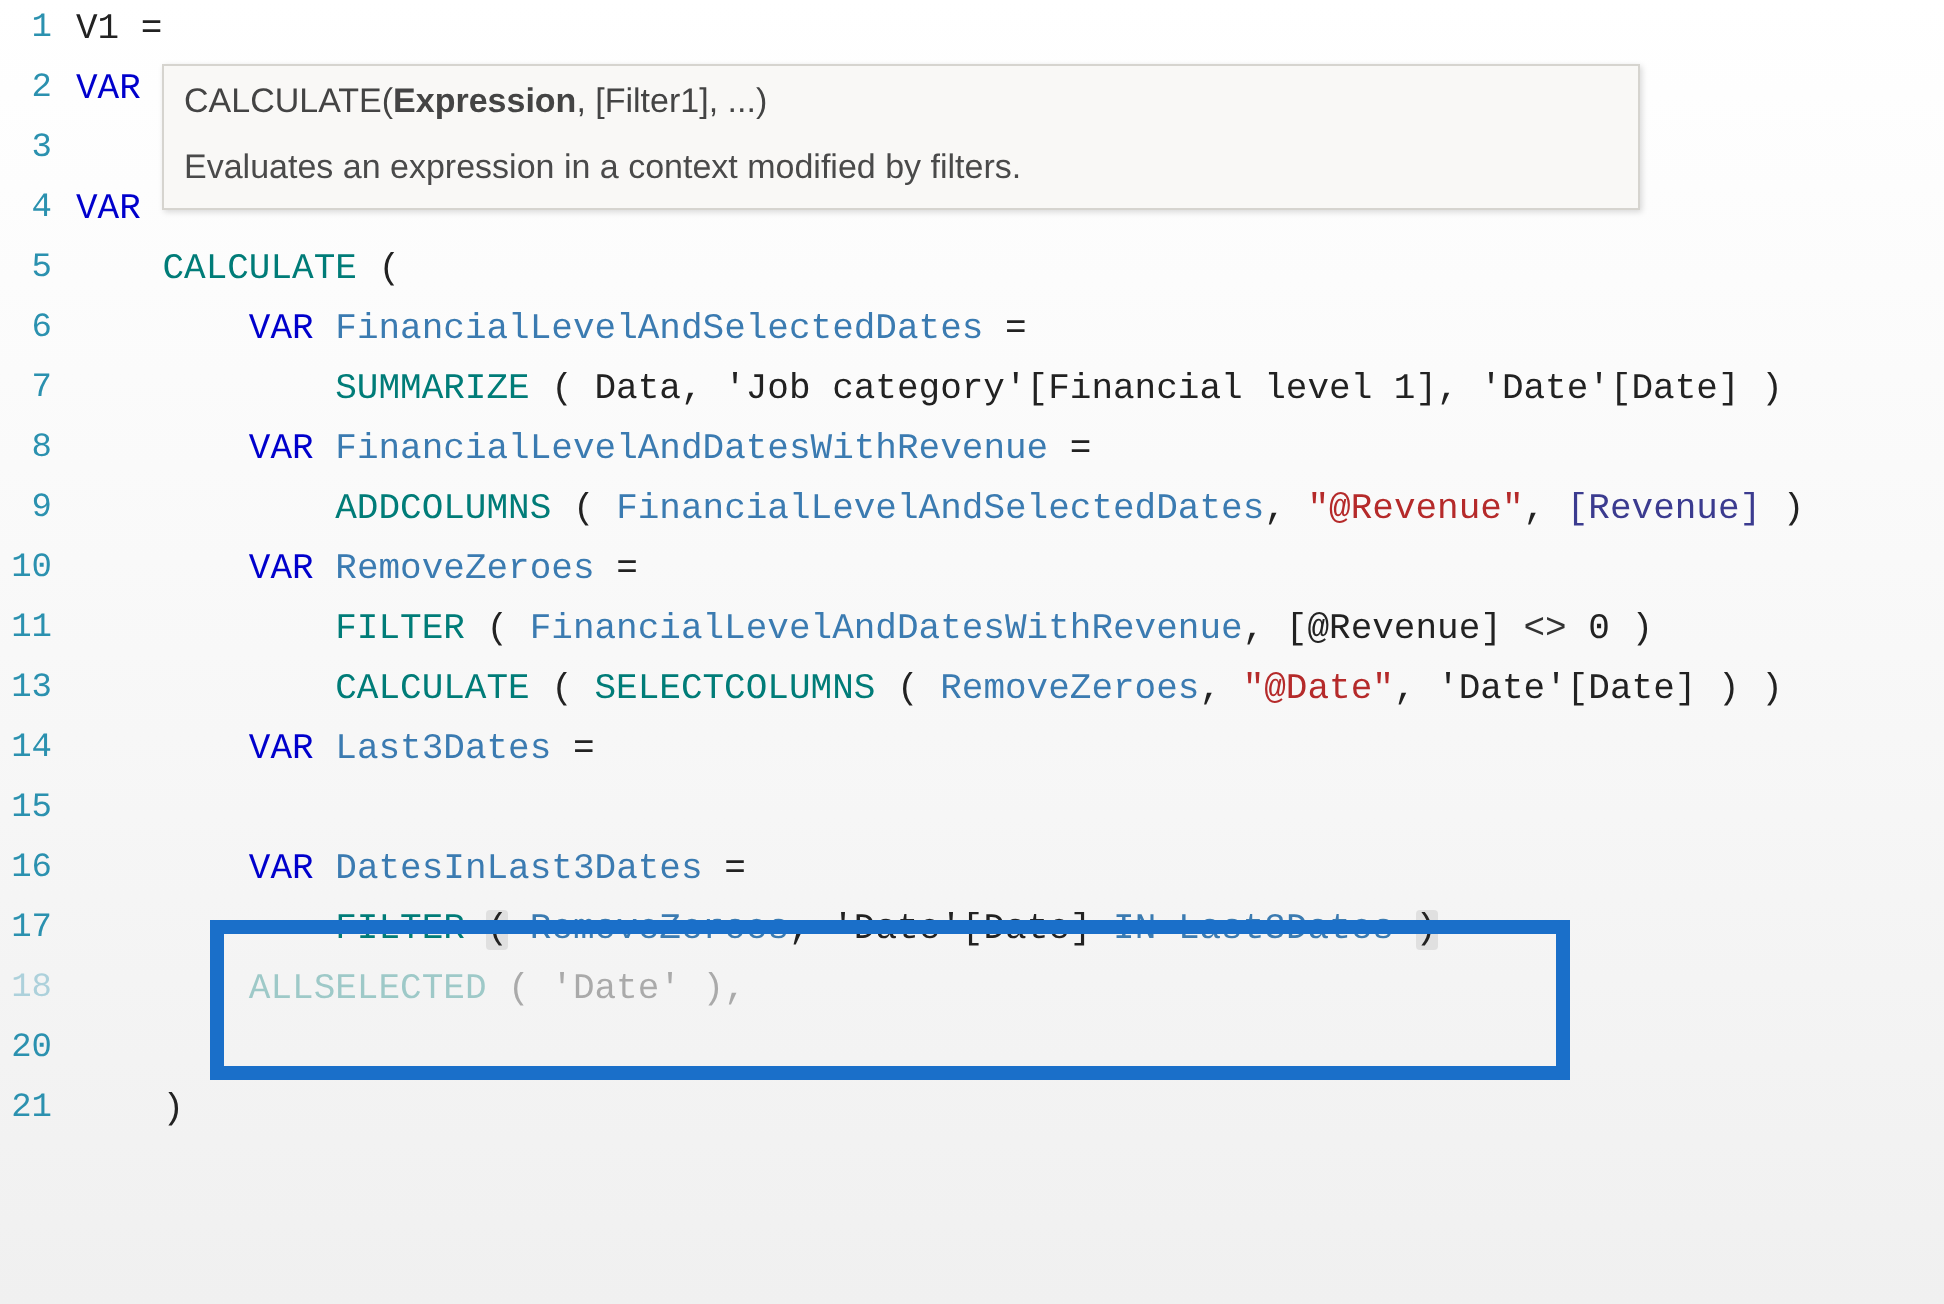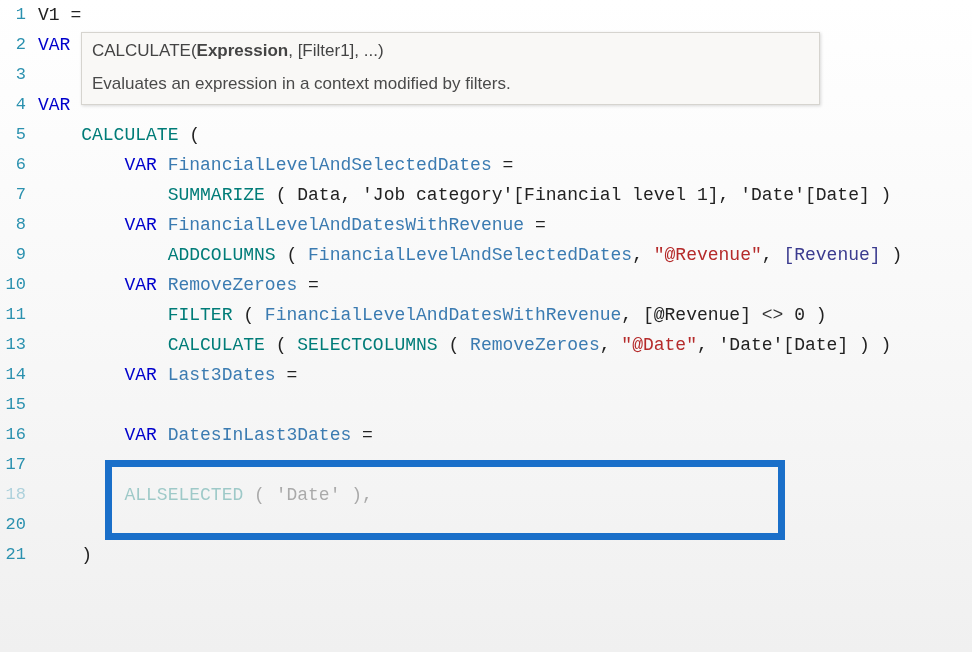--- a/index.html
+++ b/index.html
@@ -151,20 +151,21 @@
     <div class="gutter">15</div>
   </div>
 
   <div class="line">
     <div class="gutter">16</div>
     <div class="code">        <span class="kw-var">VAR</span> <span class="ident">DatesInLast3Dates</span><span class="plain"> =</span></div>
   </div>
 
   <div class="line">
     <div class="gutter">17</div>
+    <div class="code">            <span class="fn">FILTER</span><span class="plain"> <span class="paren-bg">(</span> </span><span class="ident">RemoveZeroes</span><span class="plain">, </span><span class="plain">'Date'[Date]</span><span class="ident"> IN </span><span class="ident">Last3Dates</span><span class="plain"> <span class="paren-bg">)</span></span></div>
   </div>
 
   <div class="line" style="opacity:0.35;">
     <div class="gutter">18</div>
     <div class="code">        <span class="fn">ALLSELECTED</span><span class="plain"> ( </span><span class="plain">'Date'</span><span class="plain"> ),</span></div>
   </div>
 
 
   <div class="line">
     <div class="gutter">20</div>

